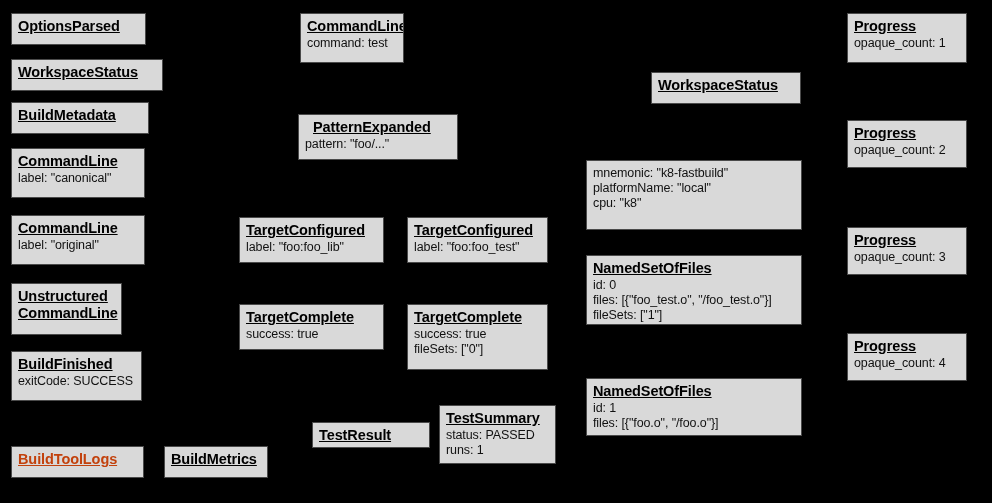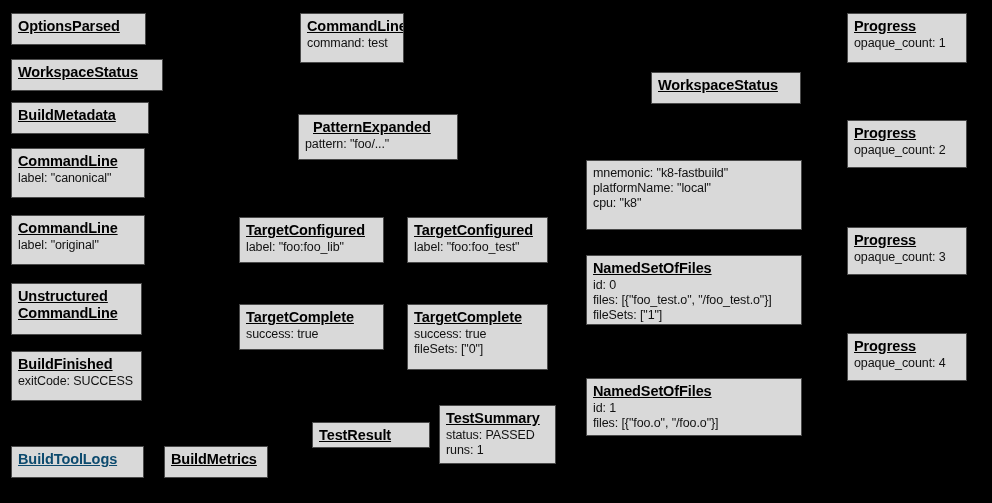--- a/index.html
+++ b/index.html
@@ -69,32 +69,32 @@
       <span class="node-fields">
         <span class="node-field">label: "canonical"</span>
       </span>
     </div>
     <div class="node" style="left: 11px; top: 215px; width: 134px; height: 50px; background: rgb(217, 217, 217); border-color: rgb(74, 74, 74);">
       <span class="node-title" style="color: rgb(0, 0, 0);">CommandLine</span>
       <span class="node-fields">
         <span class="node-field">label: "original"</span>
       </span>
     </div>
-    <div class="node" style="left: 11px; top: 283px; width: 131px; height: 52px; background: rgb(217, 217, 217); border-color: rgb(74, 74, 74);">
+    <div class="node" style="left: 11px; top: 283px; width: 111px; height: 52px; background: rgb(217, 217, 217); border-color: rgb(74, 74, 74);">
       <span class="node-title" style="color: rgb(0, 0, 0);">Unstructured
 CommandLine</span>
     </div>
     <div class="node" style="left: 11px; top: 351px; width: 131px; height: 50px; background: rgb(217, 217, 217); border-color: rgb(74, 74, 74);">
       <span class="node-title" style="color: rgb(0, 0, 0);">BuildFinished</span>
       <span class="node-fields">
         <span class="node-field">exitCode: SUCCESS</span>
       </span>
     </div>
     <div class="node" style="left: 11px; top: 446px; width: 133px; height: 32px; background: rgb(217, 217, 217); border-color: rgb(74, 74, 74);">
-      <span class="node-title" style="color: #0c4a6e;">BuildToolLogs</span>
+      <span class="node-title" style="color: #c2410c;">BuildToolLogs</span>
     </div>
     <div class="node" style="left: 164px; top: 446px; width: 104px; height: 32px; background: rgb(217, 217, 217); border-color: rgb(74, 74, 74);">
       <span class="node-title" style="color: rgb(0, 0, 0);">BuildMetrics</span>
     </div>
     <div class="node" style="left: 300px; top: 13px; width: 104px; height: 50px; background: rgb(217, 217, 217); border-color: rgb(74, 74, 74);">
       <span class="node-title" style="color: rgb(0, 0, 0);">CommandLine</span>
       <span class="node-fields">
         <span class="node-field">command: test</span>
       </span>
     </div>

